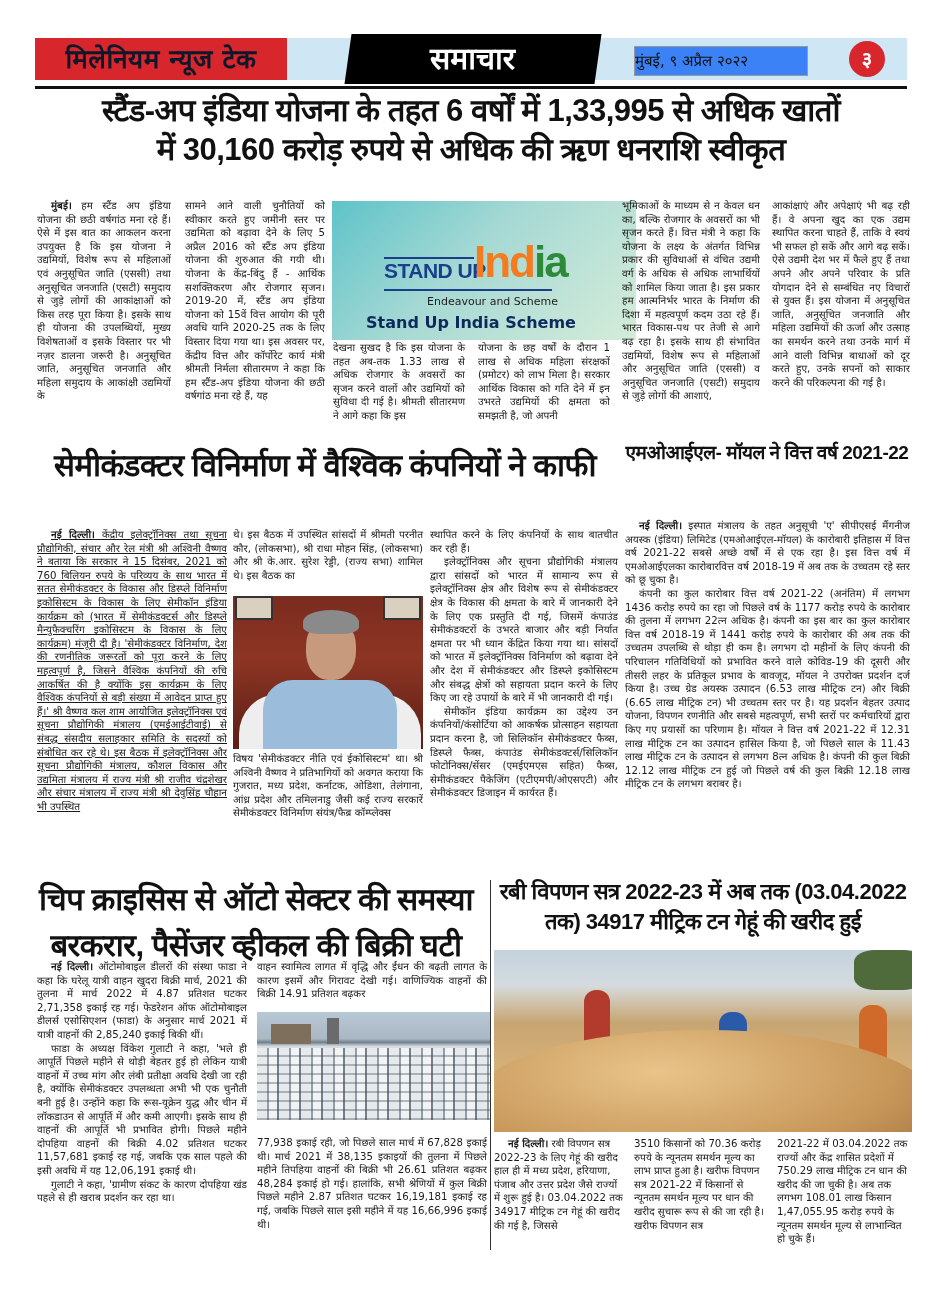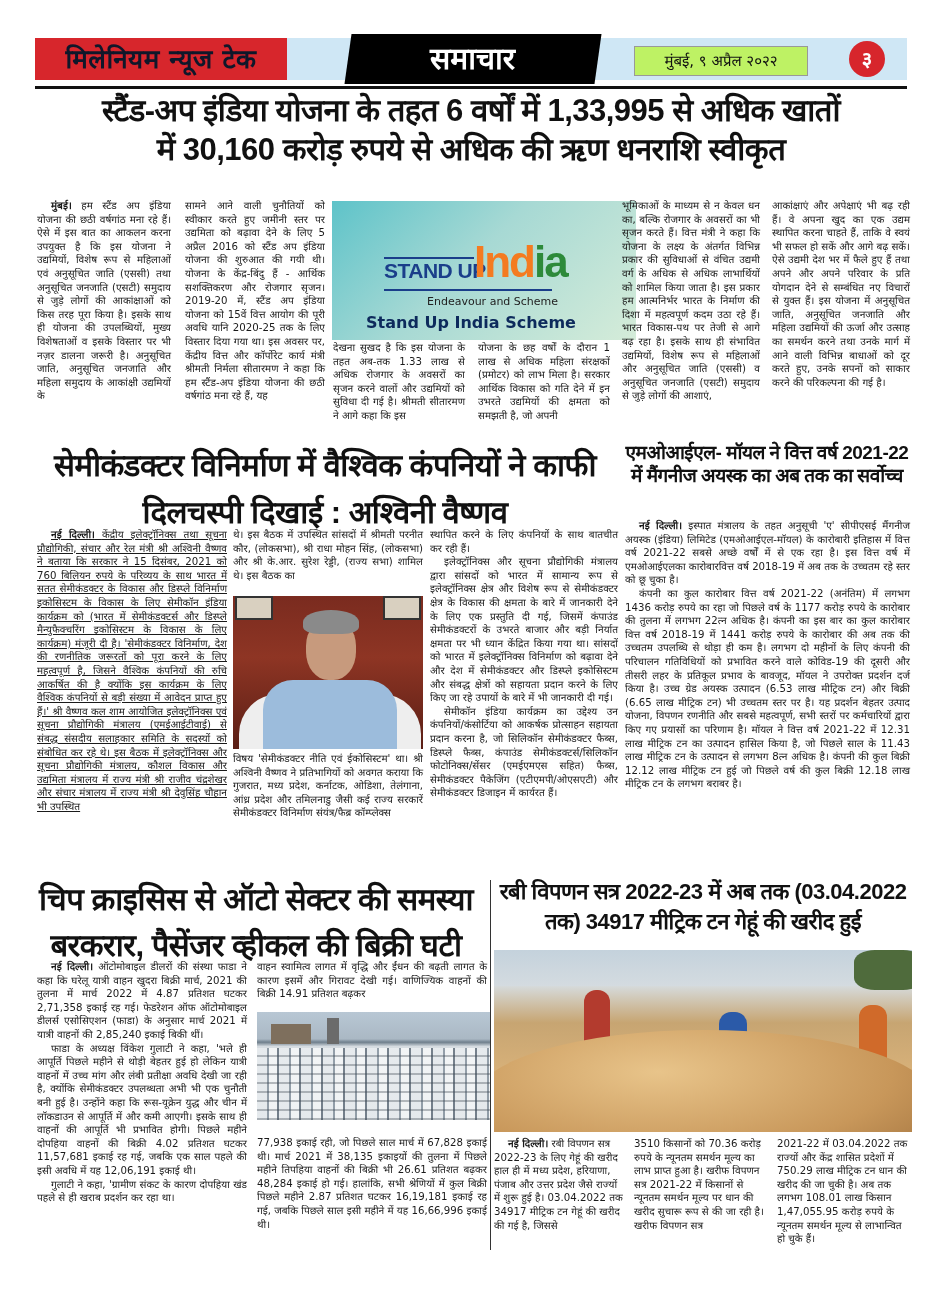--- a/index.html
+++ b/index.html
@@ -3,21 +3,21 @@
 <meta charset="utf-8">
 <style>
   html,body{margin:0;padding:0;background:#fff;}
   body{width:945px;height:1296px;position:relative;overflow:hidden;font-family:"DejaVu Sans",sans-serif;color:#111;}
   .abs{position:absolute;}
   
   .mast{left:35px;top:38px;width:872px;height:42px;background:#cfe7f5;}
   .brand{left:35px;top:38px;width:252px;height:42px;background:#d7262c;color:#0f172a;font-weight:bold;font-size:26px;line-height:42px;text-align:center;letter-spacing:0.5px;}
   .section{left:348px;top:34px;width:250px;height:50px;background:#000;color:#fff;font-weight:bold;font-size:30px;line-height:50px;text-align:center;transform:skewX(-8deg);}
   .section span{display:inline-block;transform:skewX(8deg);}
-  .dateline{left:634px;top:46px;width:172px;height:28px;background:#bef264;border:1px solid #999;font-size:15px;line-height:28px;text-align:center;}
+  .dateline{left:634px;top:46px;width:172px;height:28px;background:#3b82f6;border:1px solid #999;font-size:15px;line-height:28px;text-align:left;}
   .pageno{left:849px;top:41px;width:36px;height:36px;border-radius:50%;background:#d7262c;color:#fff;font-weight:bold;font-size:20px;line-height:36px;text-align:center;}
   .rule{left:35px;top:86px;width:872px;height:3px;background:#111;}
   .hl{font-family:"Liberation Sans Narrow","Liberation Sans",sans-serif;font-weight:bold;color:#111;text-align:center;line-height:1.25;letter-spacing:-0.5px;}
   .col{font-size:10.2px;line-height:13.6px;text-align:justify;color:#1a1a1a;}
   .col p{margin:0;}
   .col .ind{text-indent:14px;}
   .dl{font-weight:bold;}
   .vrule{width:1px;background:#333;}
   
   .sui{left:332px;top:201px;width:304px;height:139px;background:linear-gradient(135deg,#5ec3c9 0%,#a7d9d4 45%,#d5ecd9 100%);overflow:hidden;}
@@ -90,21 +90,20 @@
 </div>
 <div class="abs col" style="left:622px;top:199px;width:138px;">
   <p>भूमिकाओं के माध्यम से न केवल धन का, बल्कि रोजगार के अवसरों का भी सृजन करते हैं। वित्त मंत्री ने कहा कि योजना के लक्ष्य के अंतर्गत विभिन्न प्रकार की सुविधाओं से वंचित उद्यमी वर्ग के अधिक से अधिक लाभार्थियों को शामिल किया जाता है। इस प्रकार हम आत्मनिर्भर भारत के निर्माण की दिशा में महत्वपूर्ण कदम उठा रहे हैं। भारत विकास-पथ पर तेजी से आगे बढ़ रहा है। इसके साथ ही संभावित उद्यमियों, विशेष रूप से महिलाओं और अनुसूचित जाति (एससी) व अनुसूचित जनजाति (एसटी) समुदाय से जुड़े लोगों की आशाएं,</p>
 </div>
 <div class="abs col" style="left:772px;top:199px;width:138px;">
   <p>आकांक्षाएं और अपेक्षाएं भी बढ़ रही हैं। वे अपना खुद का एक उद्यम स्थापित करना चाहते हैं, ताकि वे स्वयं भी सफल हो सकें और आगे बढ़ सकें। ऐसे उद्यमी देश भर में फैले हुए हैं तथा अपने और अपने परिवार के प्रति योगदान देने से सम्बंधित नए विचारों से युक्त हैं। इस योजना में अनुसूचित जाति, अनुसूचित जनजाति और महिला उद्यमियों की ऊर्जा और उत्साह का समर्थन करने तथा उनके मार्ग में आने वाली विभिन्न बाधाओं को दूर करते हुए, उनके सपनों को साकार करने की परिकल्पना की गई है।</p>
 </div>
 
 <div class="abs hl" style="left:30px;top:442px;width:590px;font-size:31px;line-height:47px;">
   <div>सेमीकंडक्टर विनिर्माण में वैश्विक कंपनियों ने काफी</div>
-  <div>दिलचस्पी दिखाई : अश्विनी वैष्णव</div>
 </div>
 
 <div class="abs col" style="left:37px;top:528px;width:190px;text-decoration:underline;">
   <p class="ind"><span class="dl">नई दिल्ली।</span> <span>केंद्रीय इलेक्ट्रॉनिक्स तथा सूचना प्रौद्योगिकी, संचार और रेल मंत्री श्री अश्विनी वैष्णव ने बताया कि सरकार ने 15 दिसंबर, 2021 को 760 बिलियन रुपये के परिव्यय के साथ भारत में सतत सेमीकंडक्टर के विकास और डिस्प्ले विनिर्माण इकोसिस्टम के विकास के लिए सेमीकॉन इंडिया कार्यक्रम को (भारत में सेमीकंडक्टर्स और डिस्प्ले मैन्युफैक्चरिंग इकोसिस्टम के विकास के लिए कार्यक्रम) मंजूरी दी है। 'सेमीकंडक्टर विनिर्माण, देश की रणनीतिक जरूरतों को पूरा करने के लिए महत्वपूर्ण है, जिसने वैश्विक कंपनियों की रुचि आकर्षित की है क्योंकि इस कार्यक्रम के लिए वैश्विक कंपनियों से बड़ी संख्या में आवेदन प्राप्त हुए हैं।' श्री वैष्णव कल शाम आयोजित इलेक्ट्रॉनिक्स एवं सूचना प्रौद्योगिकी मंत्रालय (एमईआईटीवाई) से संबद्ध संसदीय सलाहकार समिति के सदस्यों को संबोधित कर रहे थे। इस बैठक में इलेक्ट्रॉनिक्स और सूचना प्रौद्योगिकी मंत्रालय, कौशल विकास और उद्यमिता मंत्रालय में राज्य मंत्री श्री राजीव चंद्रशेखर और संचार मंत्रालय में राज्य मंत्री श्री देवुसिंह चौहान भी उपस्थित</span></p>
 </div>
 
 <div class="abs col" style="left:233px;top:528px;width:190px;">
   <p>थे। इस बैठक में उपस्थित सांसदों में श्रीमती परनीत कौर, (लोकसभा), श्री राधा मोहन सिंह, (लोकसभा) और श्री के.आर. सुरेश रेड्डी, (राज्य सभा) शामिल थे। इस बैठक का</p>
 </div>
 <div class="abs mphoto">
@@ -120,21 +119,20 @@
 </div>
 
 <div class="abs col" style="left:430px;top:528px;width:188px;">
   <p>स्थापित करने के लिए कंपनियों के साथ बातचीत कर रही हैं।</p>
   <p class="ind">इलेक्ट्रॉनिक्स और सूचना प्रौद्योगिकी मंत्रालय द्वारा सांसदों को भारत में सामान्य रूप से इलेक्ट्रॉनिक्स क्षेत्र और विशेष रूप से सेमीकंडक्टर क्षेत्र के विकास की क्षमता के बारे में जानकारी देने के लिए एक प्रस्तुति दी गई, जिसमें कंपाउंड सेमीकंडक्टरों के उभरते बाजार और बड़ी निर्यात क्षमता पर भी ध्यान केंद्रित किया गया था। सांसदों को भारत में इलेक्ट्रॉनिक्स विनिर्माण को बढ़ावा देने और देश में सेमीकंडक्टर और डिस्प्ले इकोसिस्टम और संबद्ध क्षेत्रों को सहायता प्रदान करने के लिए किए जा रहे उपायों के बारे में भी जानकारी दी गई।</p>
   <p class="ind">सेमीकॉन इंडिया कार्यक्रम का उद्देश्य उन कंपनियों/कंसोर्टिया को आकर्षक प्रोत्साहन सहायता प्रदान करना है, जो सिलिकॉन सेमीकंडक्टर फैब्स, डिस्प्ले फैब्स, कंपाउंड सेमीकंडक्टर्स/सिलिकॉन फोटोनिक्स/सेंसर (एमईएमएस सहित) फैब्स, सेमीकंडक्टर पैकेजिंग (एटीएमपी/ओएसएटी) और सेमीकंडक्टर डिजाइन में कार्यरत हैं।</p>
 </div>
 
 <div class="abs hl" style="left:622px;top:441px;width:290px;font-size:19px;line-height:23px;">
   <div>एमओआईएल- मॉयल ने वित्त वर्ष 2021-22</div>
-  <div>में मैंगनीज अयस्क का अब तक का सर्वोच्च</div>
 </div>
 <div class="abs col" style="left:625px;top:519px;width:285px;">
   <p class="ind"><span class="dl">नई दिल्ली।</span> <span>इस्पात मंत्रालय के तहत अनुसूची 'ए' सीपीएसई मैंगनीज अयस्क (इंडिया) लिमिटेड (एमओआईएल-मॉयल) के कारोबारी इतिहास में वित्त वर्ष 2021-22 सबसे अच्छे वर्षों में से एक रहा है। इस वित्त वर्ष में एमओआईएलका कारोबारवित्त वर्ष 2018-19 में अब तक के उच्चतम रहे स्तर को छू चुका है।</span></p>
   <p class="ind">कंपनी का कुल कारोबार वित्त वर्ष 2021-22 (अनंतिम) में लगभग 1436 करोड़ रुपये का रहा जो पिछले वर्ष के 1177 करोड़ रुपये के कारोबार की तुलना में लगभग 22त्न अधिक है। कंपनी का इस बार का कुल कारोबार वित्त वर्ष 2018-19 में 1441 करोड़ रुपये के कारोबार की अब तक की उच्चतम उपलब्धि से थोड़ा ही कम है। लगभग दो महीनों के लिए कंपनी की परिचालन गतिविधियों को प्रभावित करने वाले कोविड-19 की दूसरी और तीसरी लहर के प्रतिकूल प्रभाव के बावजूद, मॉयल ने उपरोक्त प्रदर्शन दर्ज किया है। उच्च ग्रेड अयस्क उत्पादन (6.53 लाख मीट्रिक टन) और बिक्री (6.65 लाख मीट्रिक टन) भी उच्चतम स्तर पर है। यह प्रदर्शन बेहतर उत्पाद योजना, विपणन रणनीति और सबसे महत्वपूर्ण, सभी स्तरों पर कर्मचारियों द्वारा किए गए प्रयासों का परिणाम है। मॉयल ने वित्त वर्ष 2021-22 में 12.31 लाख मीट्रिक टन का उत्पादन हासिल किया है, जो पिछले साल के 11.43 लाख मीट्रिक टन के उत्पादन से लगभग 8त्न अधिक है। कंपनी की कुल बिक्री 12.12 लाख मीट्रिक टन हुई जो पिछले वर्ष की कुल बिक्री 12.18 लाख मीट्रिक टन के लगभग बराबर है।</p>
 </div>
 
 <div class="abs hl" style="left:30px;top:877px;width:452px;font-size:31px;line-height:46px;">
   <div>चिप क्राइसिस से ऑटो सेक्टर की समस्या</div>
   <div>बरकरार, पैसेंजर व्हीकल की बिक्री घटी</div>
 </div>

